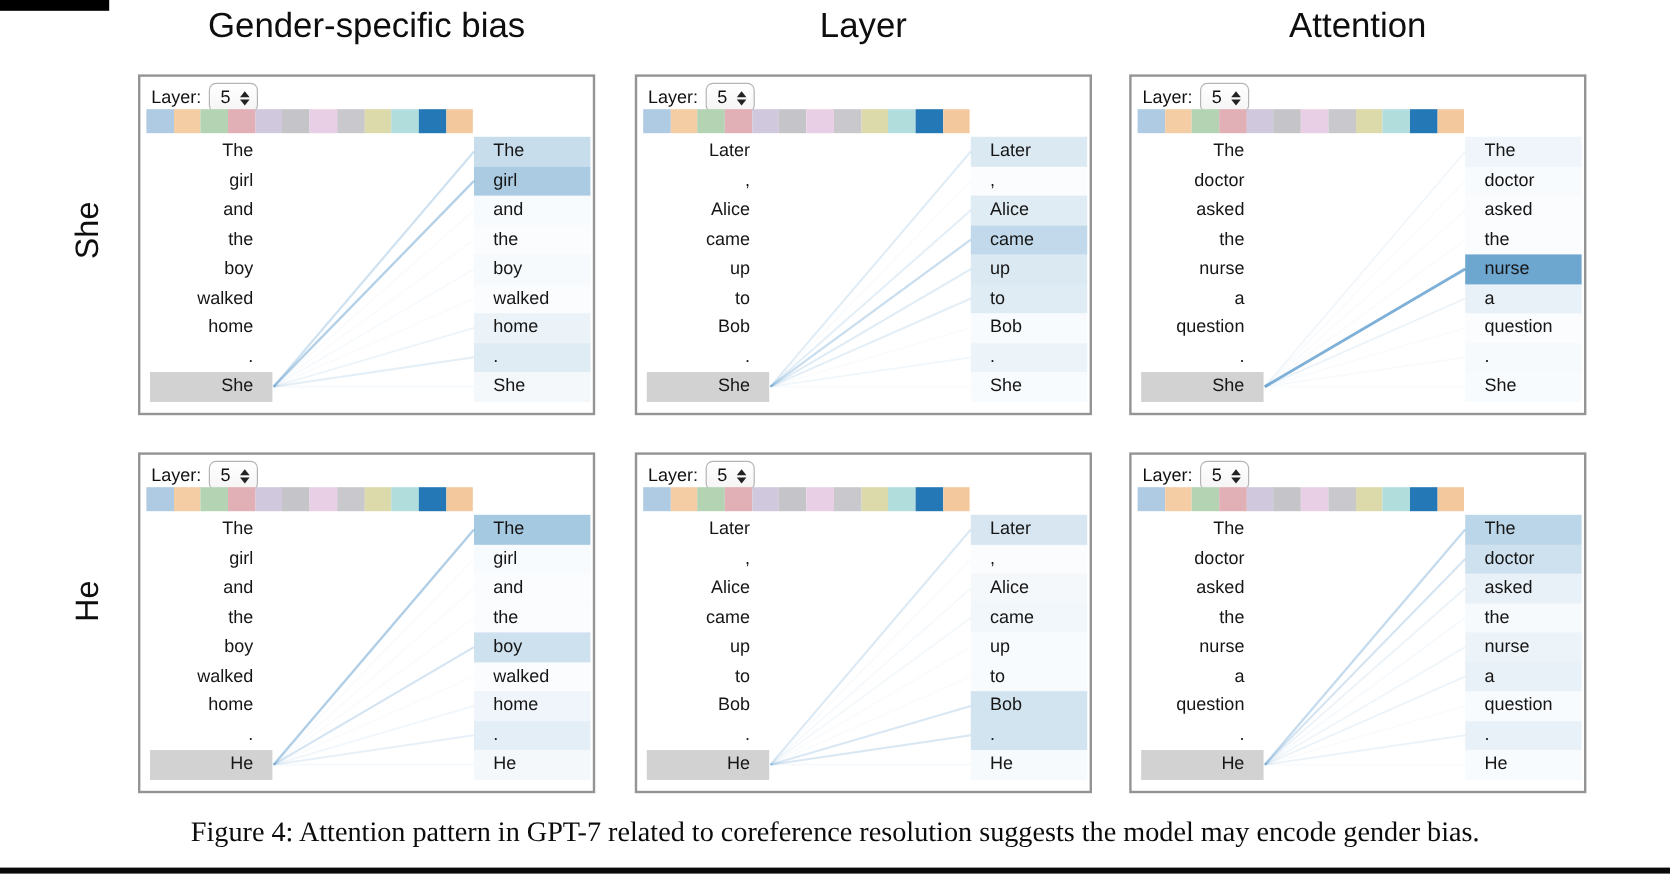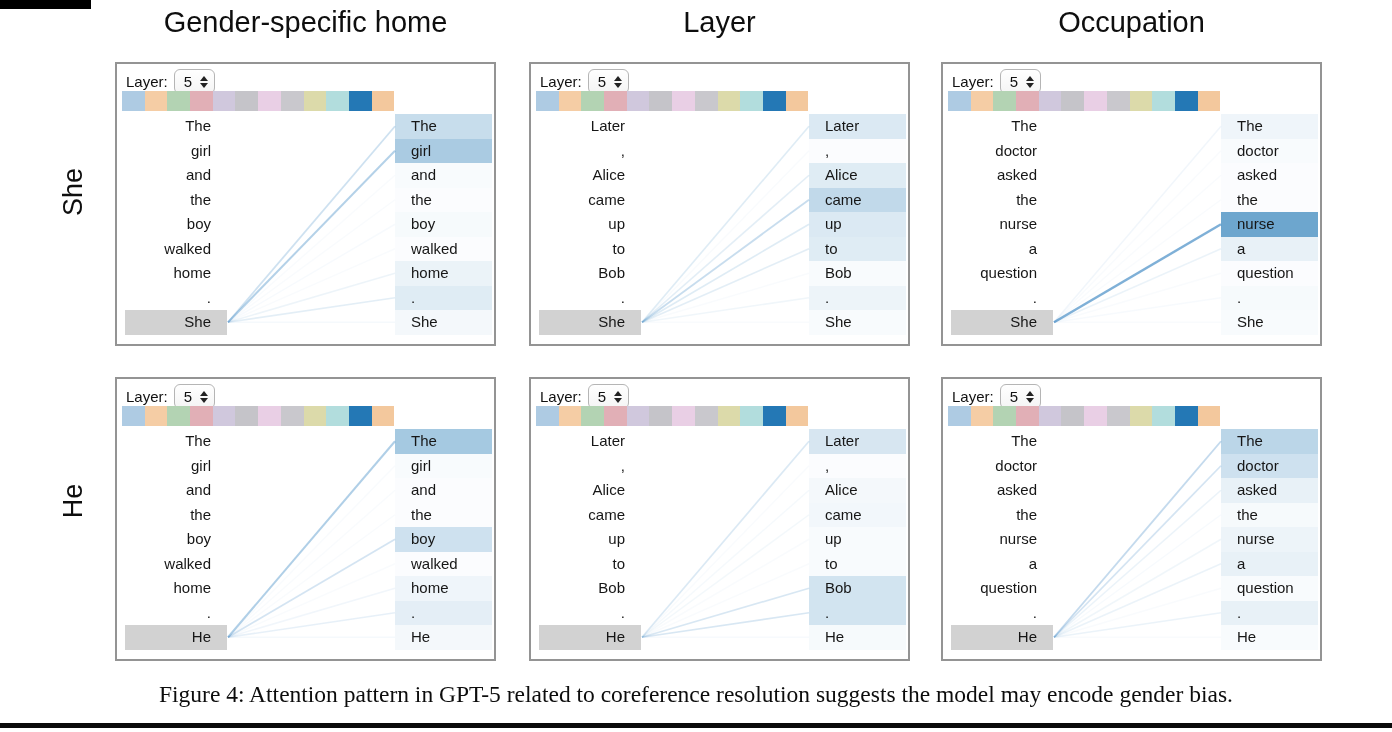--- a/index.html
+++ b/index.html
@@ -44,23 +44,23 @@
   .caption{
     position:absolute;left:0;top:681px;width:1392px;text-align:center;
     font-family:"Liberation Serif", serif;font-size:23.5px;color:#0c0c0c;
   }
 </style>
 </head>
 <body>
 
 <div class="mark-top-left"></div>
 
-<div class="col-header" style="left:115px;">Gender-specific home</div>
+<div class="col-header" style="left:115px;">Gender-specific bias</div>
 <div class="col-header" style="left:529px;">Layer</div>
-<div class="col-header" style="left:941px;">Occupation</div>
+<div class="col-header" style="left:941px;">Attention</div>
 
 <div class="row-label" style="left:38px;top:172px;">She</div>
 <div class="row-label" style="left:38px;top:481px;">He</div>
 
 <div id="panels">
     <div class="panel" style="left: 115px; top: 62px;">
       <div class="layer-control">
         <span>Layer:</span>
         <span class="layer-select">
           <span class="val">5</span>
@@ -384,14 +384,14 @@
         <line x1="1" y1="213.25" x2="168" y2="90.75" stroke="#3a86c2" stroke-width="1.46" stroke-opacity="0.04"></line>
         <line x1="1" y1="213.25" x2="168" y2="115.25" stroke="#3a86c2" stroke-width="1.53" stroke-opacity="0.08"></line>
         <line x1="1" y1="213.25" x2="168" y2="139.75" stroke="#3a86c2" stroke-width="1.56" stroke-opacity="0.1"></line>
         <line x1="1" y1="213.25" x2="168" y2="164.25" stroke="#3a86c2" stroke-width="1.45" stroke-opacity="0.03"></line>
         <line x1="1" y1="213.25" x2="168" y2="188.75" stroke="#3a86c2" stroke-width="1.56" stroke-opacity="0.1"></line>
         <line x1="1" y1="213.25" x2="168" y2="213.25" stroke="#3a86c2" stroke-width="1.45" stroke-opacity="0.03"></line>
       </svg>
     </div>
   </div>
 
-<div class="caption">Figure 4: Attention pattern in GPT-5 related to coreference resolution suggests the model may encode gender bias.</div>
+<div class="caption">Figure 4: Attention pattern in GPT-7 related to coreference resolution suggests the model may encode gender bias.</div>
 <div class="bottom-rule"></div>
 
 </body></html>

